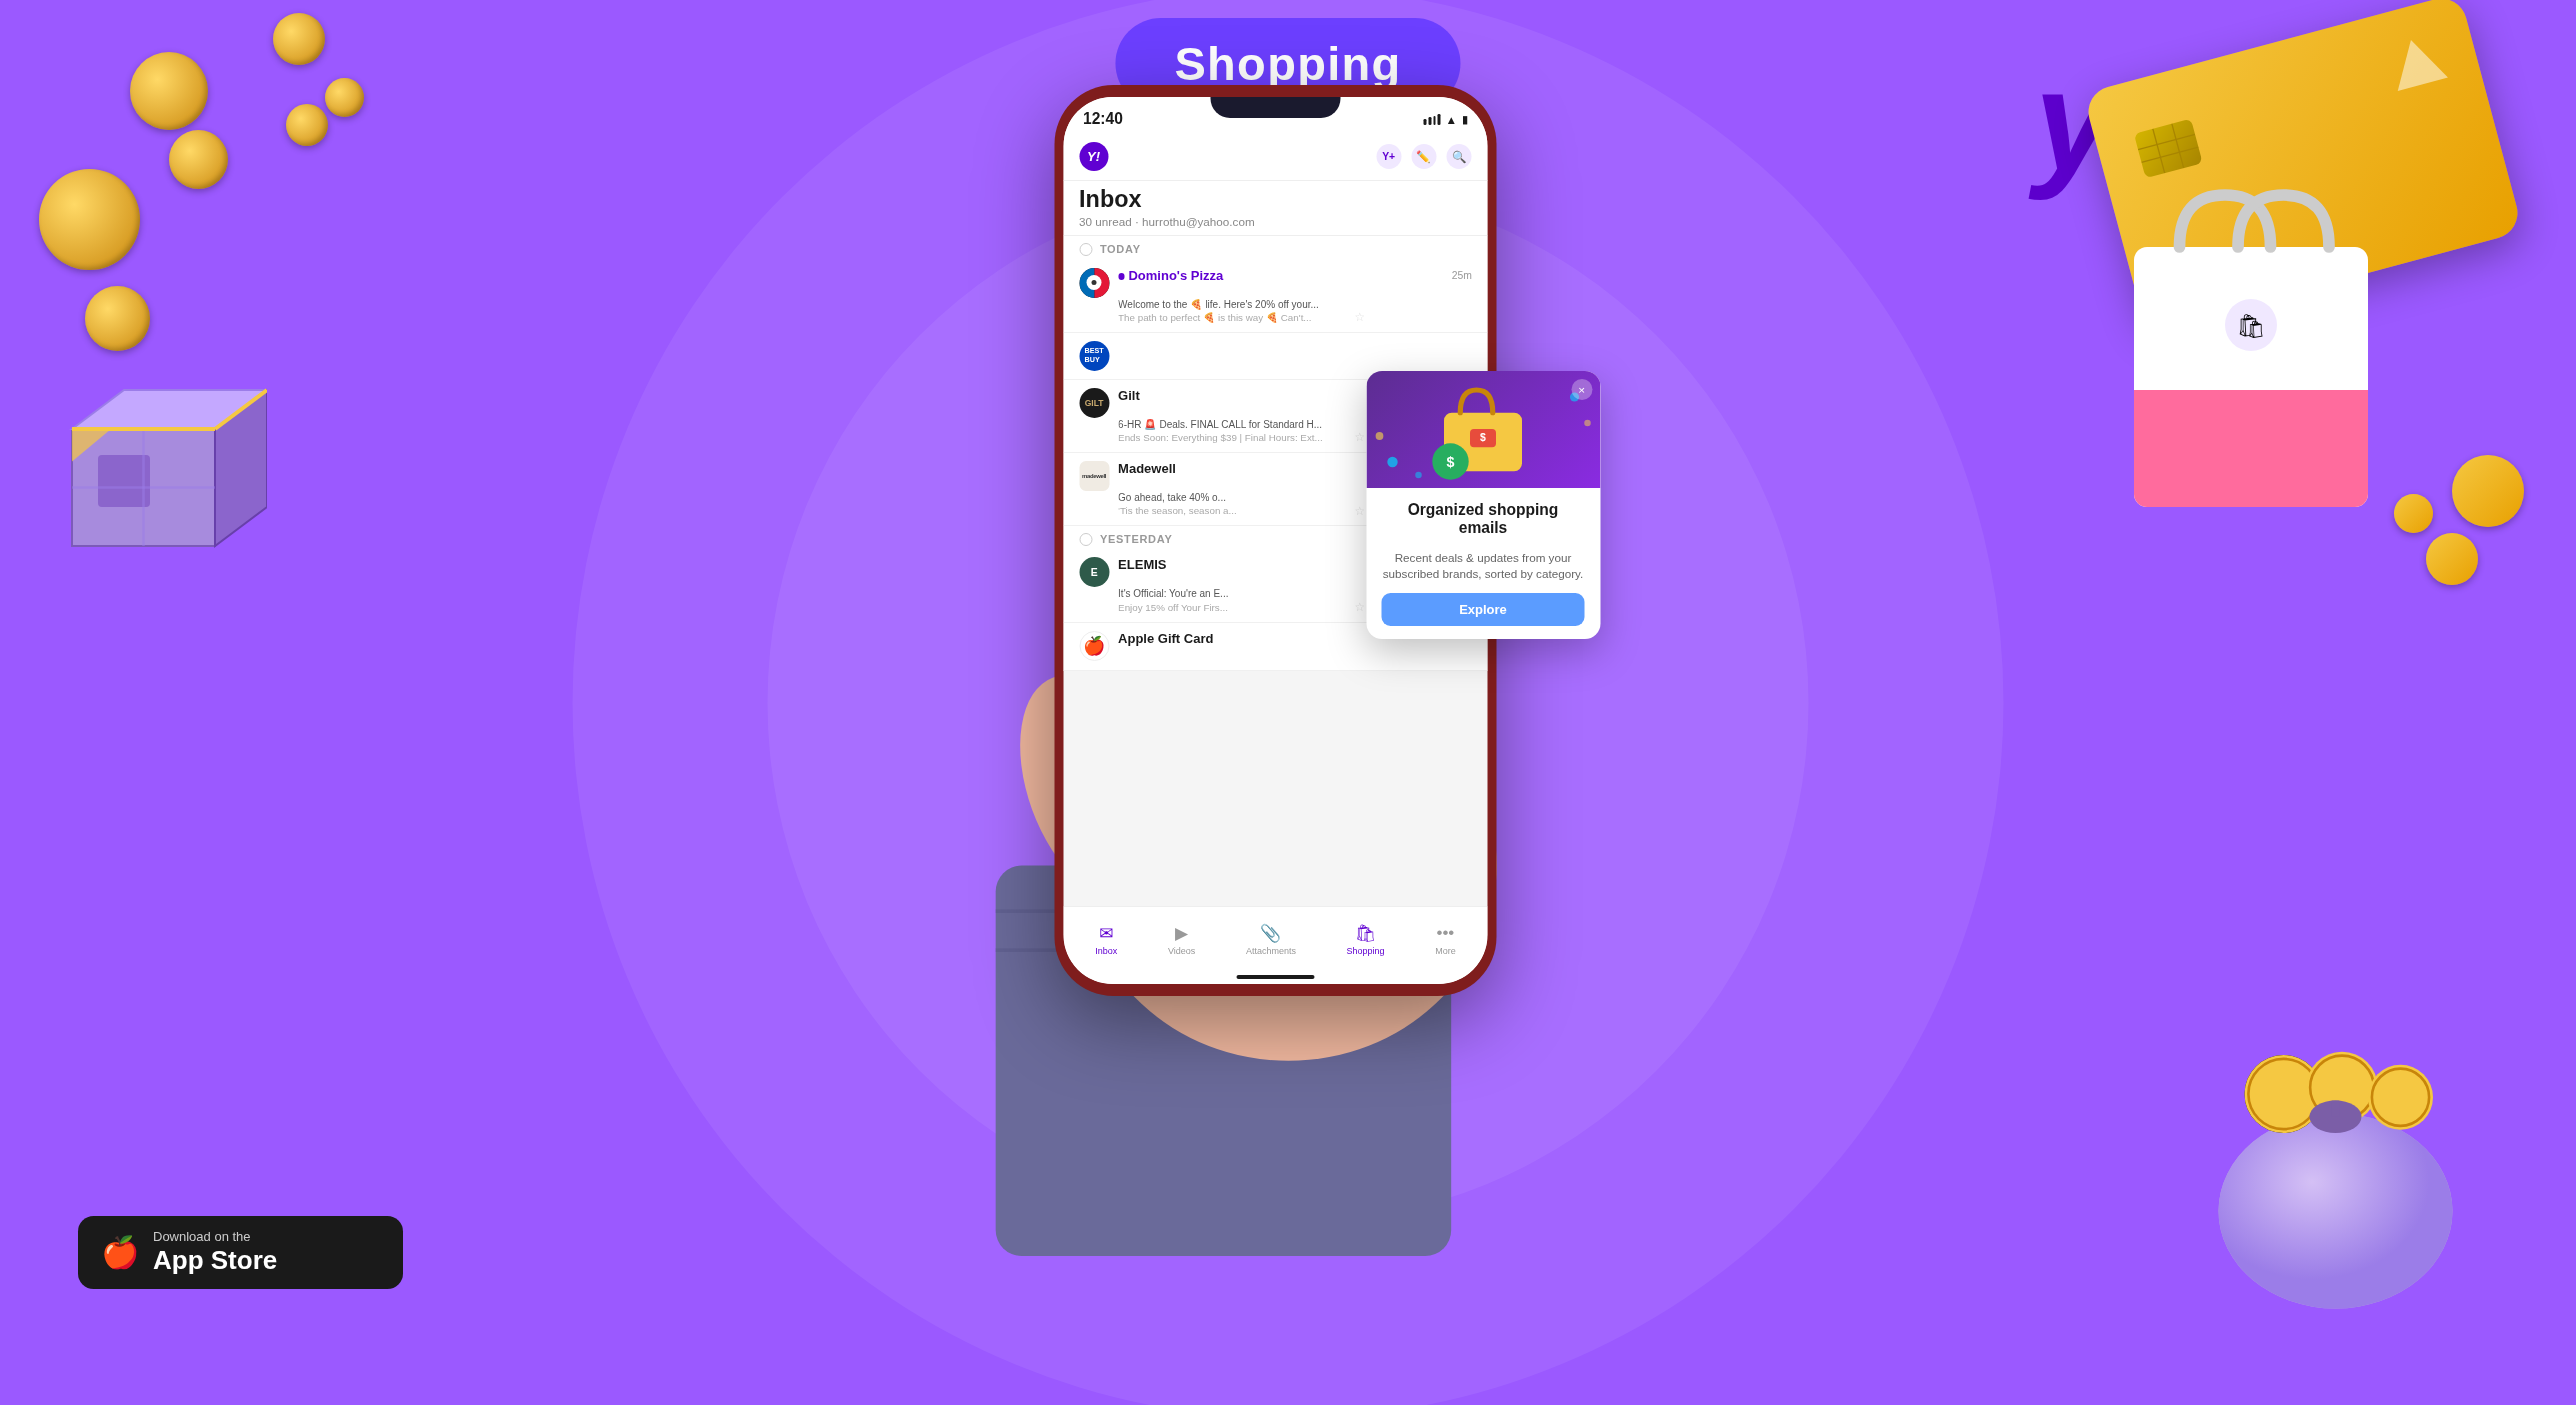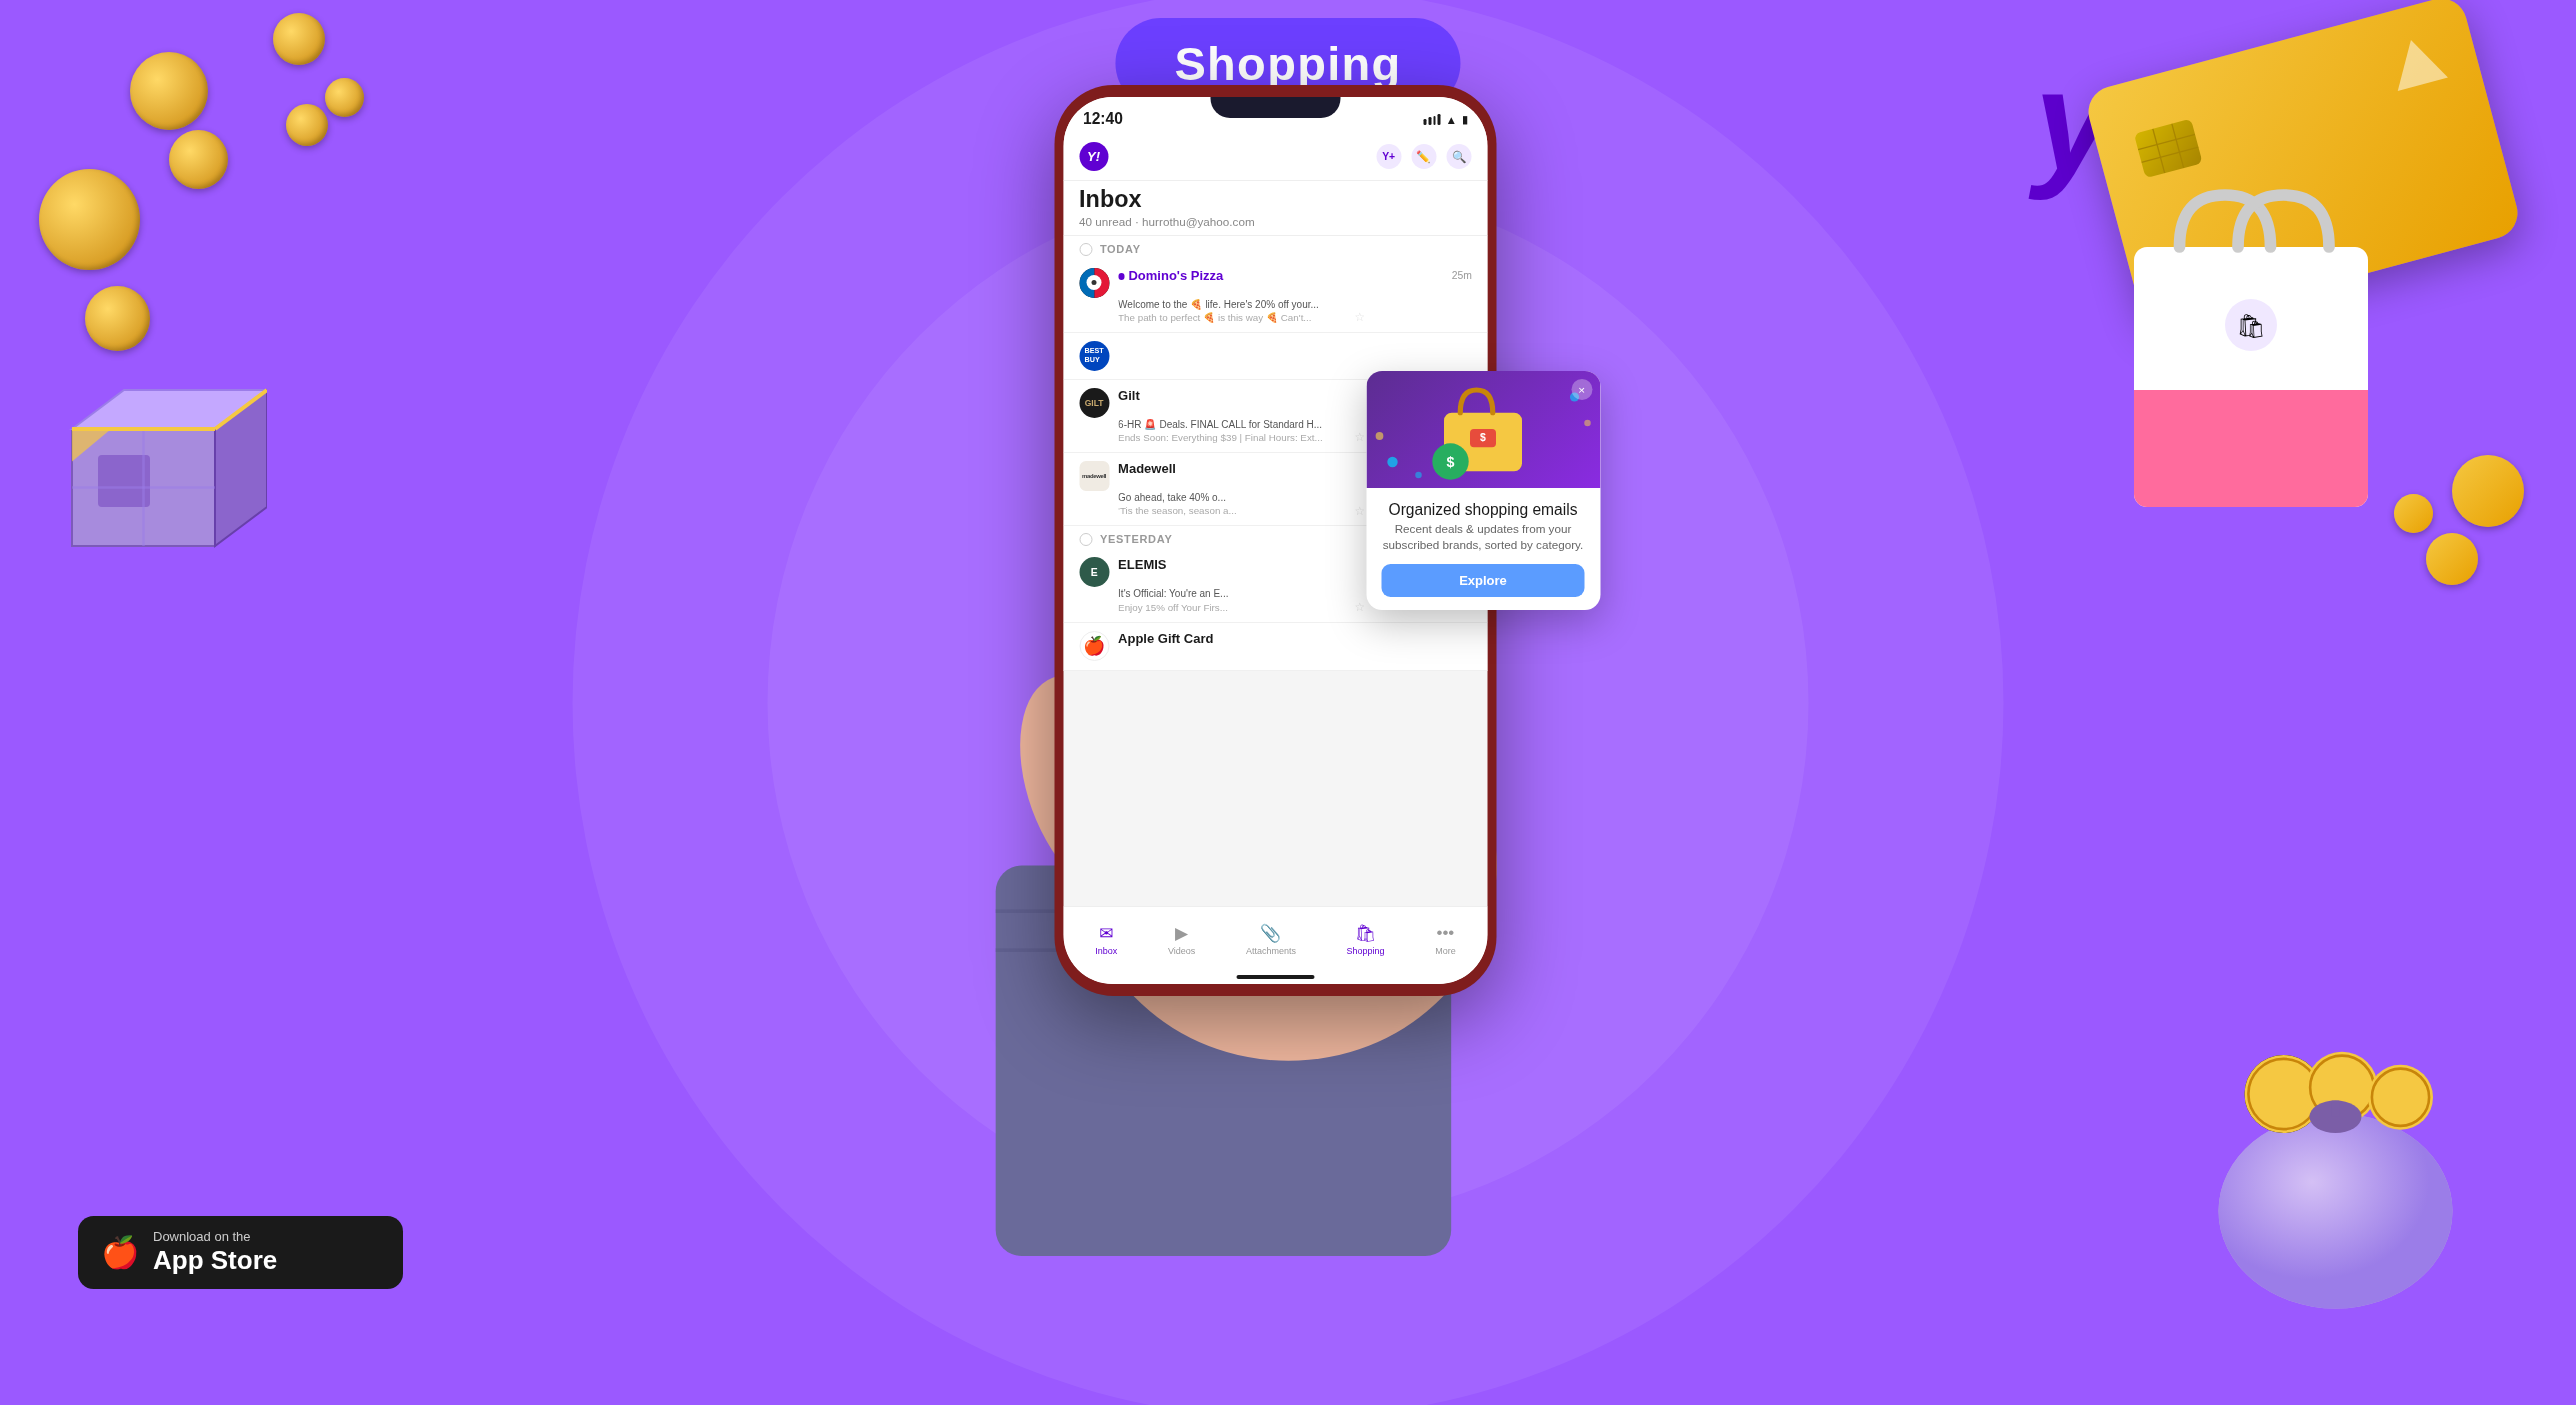--- a/index.html
+++ b/index.html
@@ -259,21 +259,21 @@
       align-items: center;
       justify-content: center;
       color: white;
       font-size: 11.7px;
       cursor: pointer;
     }
     .popup-body {
       padding: 13px 15.6px;
       text-align: center;
     }
-    .popup-title { font-size: 15.6px; font-weight: 400; color: #1a1a1a; margin-bottom: 2px; }
+    .popup-title { font-size: 15.6px; font-weight: 700; color: #1a1a1a; margin-bottom: 13px; }
     .popup-desc { font-size: 11.7px; color: #666; line-height: 1.4; margin-bottom: 10.4px; }
     .popup-btn {
       background: #5b9cff;
       color: white;
       border: none;
       padding: 9px;
       width: 100%;
       border-radius: 9px;
       font-size: 13px;
       font-weight: 700;
@@ -605,21 +605,21 @@
             <span>✏️</span>
           </div>
           <div class="header-icon-btn">
             <span>🔍</span>
           </div>
         </div>
       </div>
 
       <div class="inbox-title-bar">
         <div class="inbox-title">Inbox</div>
-        <div class="inbox-subtitle">40 unread · hurrothu@yahoo.com</div>
+        <div class="inbox-subtitle">30 unread · hurrothu@yahoo.com</div>
       </div>
 
       <div class="email-list">
 
         <div class="date-separator">
           <div class="date-separator-circle"></div>
           <span>TODAY</span>
         </div>
 
         <div class="email-item">

